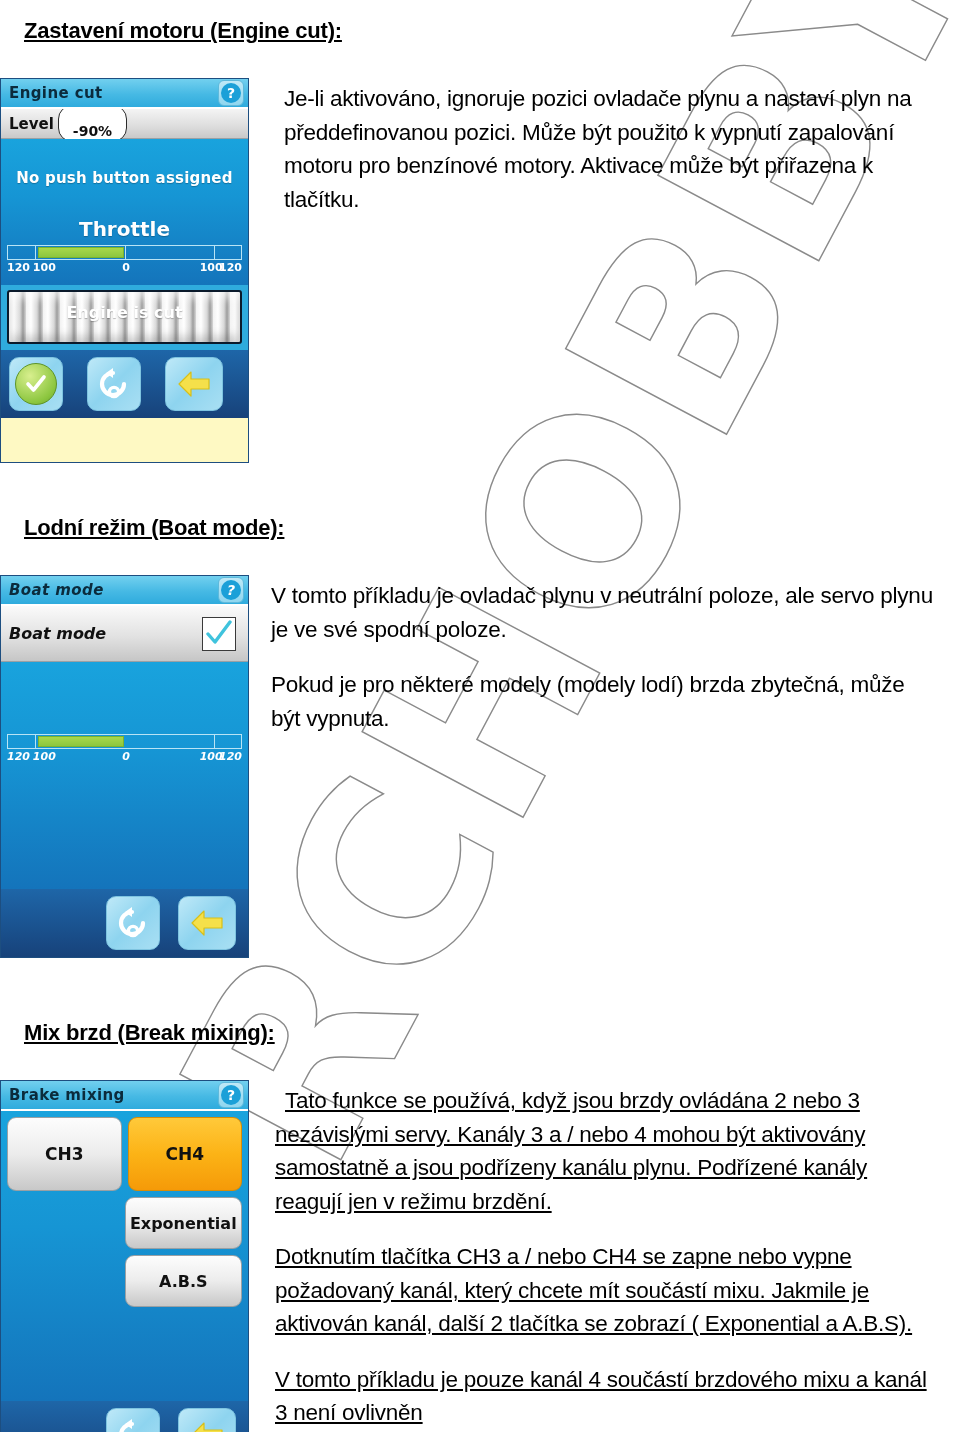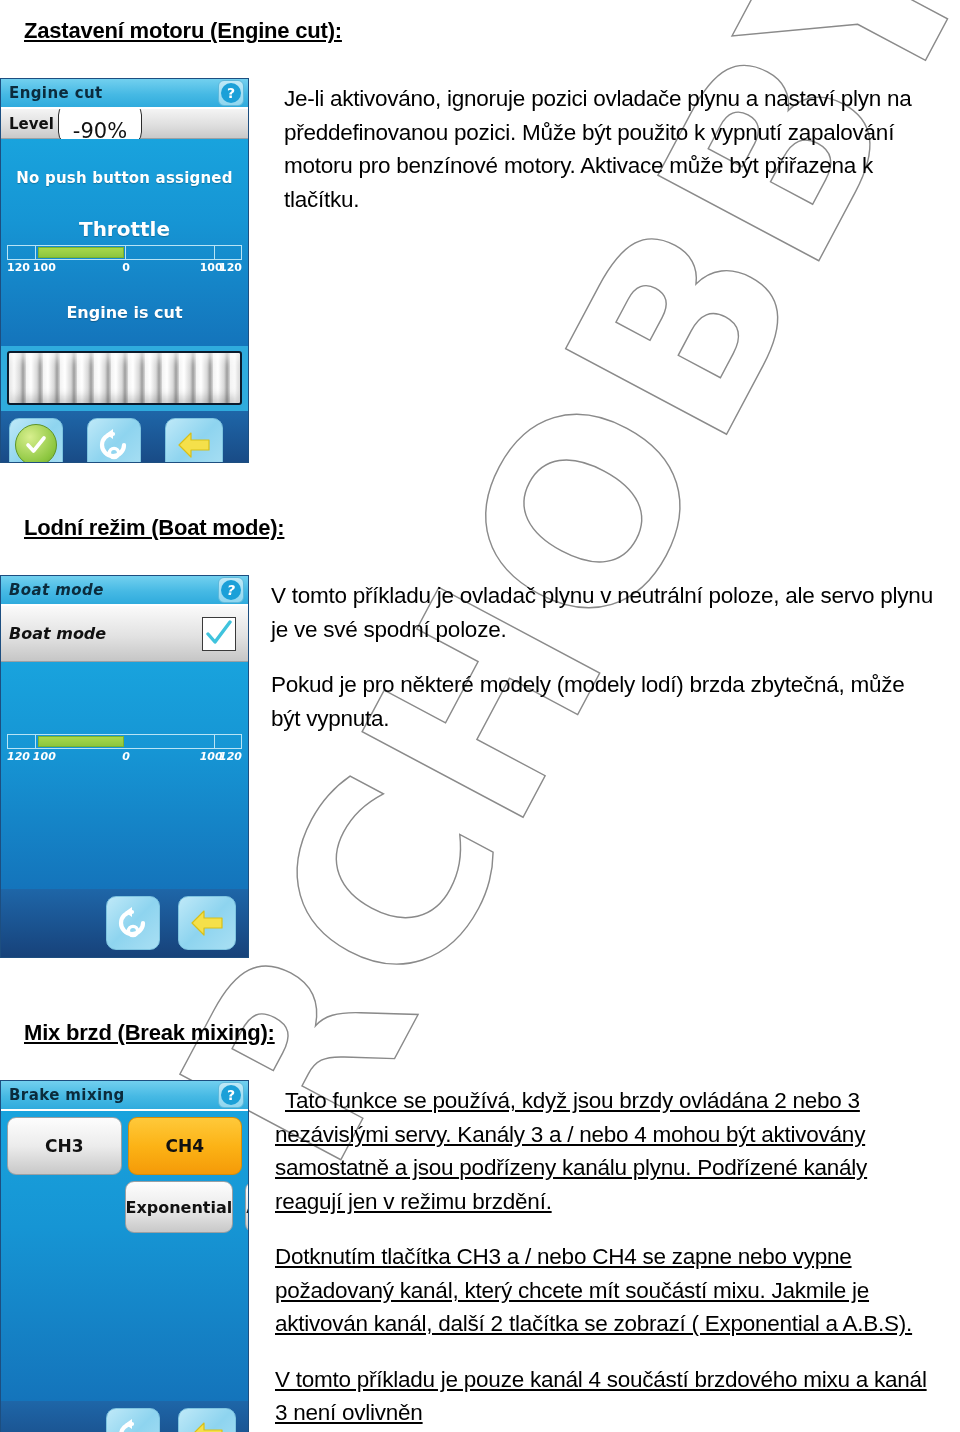--- a/index.html
+++ b/index.html
@@ -119,21 +119,21 @@
     display: flex; align-items: center;
     padding-left: 8px;
     border-bottom: 1px solid #9aa0a4;
   }
   .level-label { font-size: 15px; font-weight: bold; color: #111; margin-right: 4px; }
   .level-pill {
     border: 1.6px solid #2b2b2b;
     border-radius: 14px;
     background: #ffffff;
     padding: 17px 14px 2px 14px;
-    font-size: 21px; font-weight: normal; color: #111;
+    font-size: 14px; font-weight: bold; color: #111;
   }
 
   
   .check-row {
     height: 56px;
     background: linear-gradient(to bottom, #fafafa 0%, #e2e2e2 55%, #c6c6c6 100%);
     display: flex; align-items: center; justify-content: space-between;
     padding: 0 12px 0 8px;
     border-bottom: 1px solid #9aa0a4;
   }
@@ -246,35 +246,35 @@
   }
 
   
   .ch-grid {
     display: flex;
     gap: 6px;
     padding: 6px 6px 0 6px;
   }
   .ch-btn {
     flex: 1;
-    height: 58px;
+    height: 74px;
     border-radius: 9px;
     display: flex; align-items: center; justify-content: center;
     font-size: 17px; font-weight: bold; color: #111;
     border: 1px solid #9aa0a4;
   }
   .ch-btn.grey {
     background: linear-gradient(to bottom, #fdfdfd 0%, #ececec 50%, #c8c8c8 100%);
   }
   .ch-btn.orange {
     background: linear-gradient(to bottom, #ffc93a 0%, #fcb316 50%, #f59a08 100%);
     border: 1px solid #d98c06;
   }
   .sub-btns {
-    display: flex; flex-direction: row; gap: 12px;
+    display: flex; flex-direction: column; gap: 6px;
     padding: 6px 6px 0 0;
     margin-left: 50%;
   }
   .sub-btn {
     height: 52px;
     border-radius: 9px;
     display: flex; align-items: center; justify-content: center;
     font-size: 16px; font-weight: bold; color: #111;
     background: linear-gradient(to bottom, #fdfdfd 0%, #ececec 50%, #c8c8c8 100%);
     border: 1px solid #9aa0a4;
@@ -300,21 +300,21 @@
           <div class="help-btn">
             <div class="help-glyph">?</div>
           </div>
         </div>
 
         <div class="level-row">
           <span class="level-label">Level</span>
           <span class="level-pill">-90%</span>
         </div>
 
-        <div class="dev-main" style="height:207px;">
+        <div class="dev-main" style="height:146px;">
           <div class="no-push">No push button assigned</div>
           <div class="throttle-label">Throttle</div>
 
           <div class="bar-wrap">
             <div class="bar-track">
               <div class="tick" style="left:11.5%"></div>
               <div class="tick" style="left:50%"></div>
               <div class="tick" style="left:88.5%"></div>
               <div class="bar-fill" style="left:13%; width:37%;"></div>
             </div>

